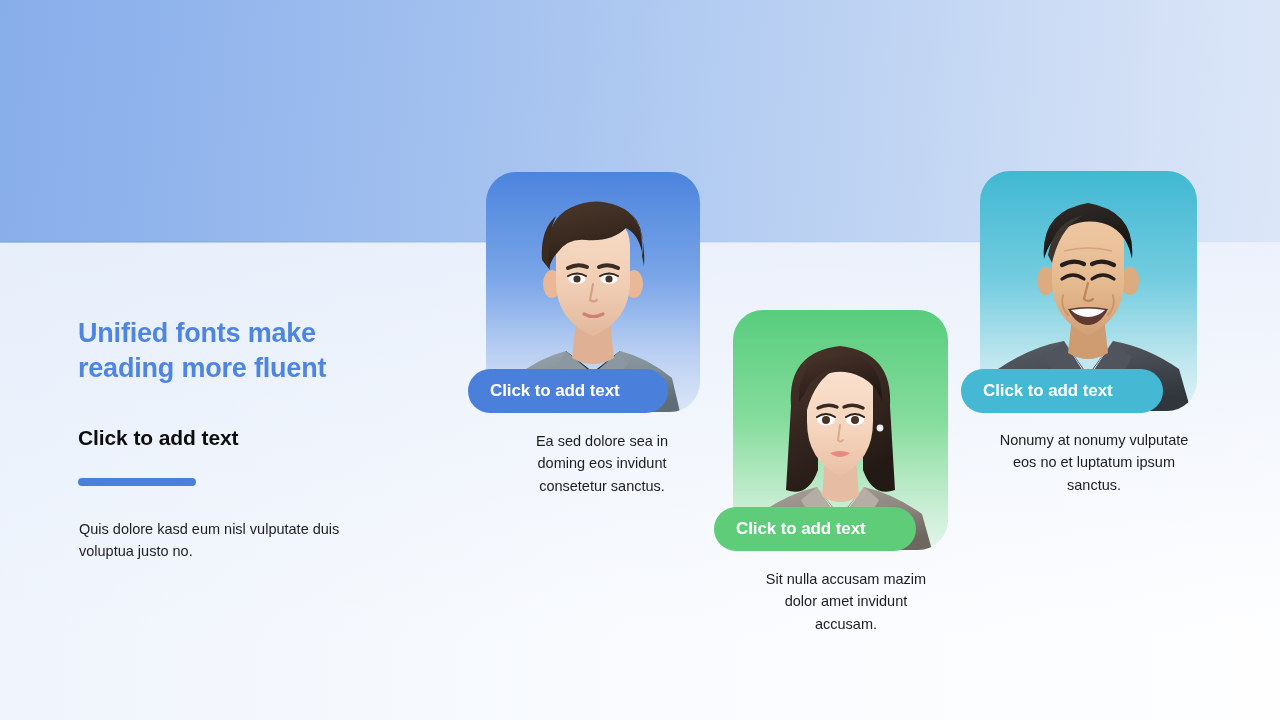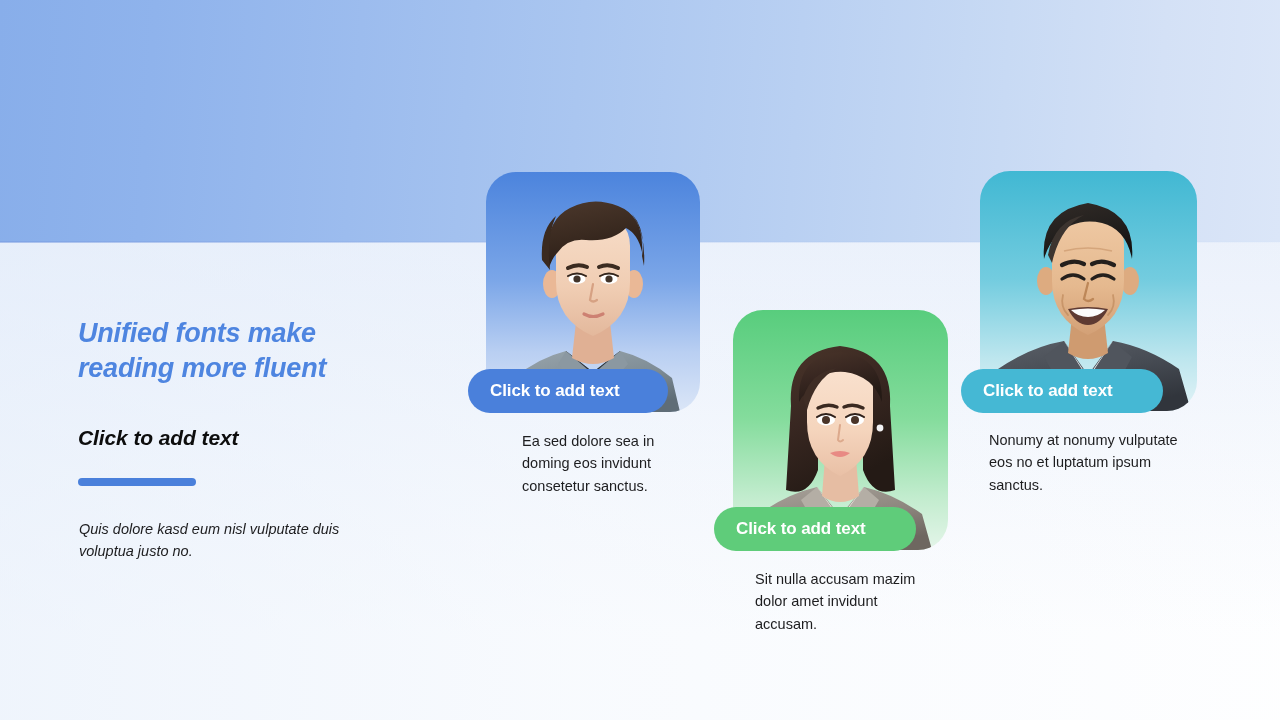--- a/index.html
+++ b/index.html
@@ -76,21 +76,20 @@
         rgba(170,195,238,0.35) 50%,
         rgba(210,225,246,0.15) 100%);
   }
 
   
   .left-col {
     position: absolute;
     left: 78px;
     top: 316px;
     width: 340px;
-    font-style: italic;
   }
   .headline {
     margin: 0;
     color: #4e85e0;
     font-size: 27px;
     font-weight: bold;
     line-height: 1.30;
     letter-spacing: -0.2px;
   }
   .subhead {
@@ -149,20 +148,21 @@
     white-space: nowrap;
     box-sizing: border-box;
   }
 
   .card-caption {
     position: absolute;
     margin: 0;
     color: #1d1d1f;
     font-size: 14.5px;
     line-height: 1.55;
+    text-align: center;
   }
 
   
   #card-1 { left: 486px; top: 172px; width: 214px; height: 240px; }
   #card-1 .card-photo { width: 214px; height: 240px; }
   #card-1 .card-pill {
     left: -18px;
     top: 197px;
     width: 200px;
     background: #4a80db;

